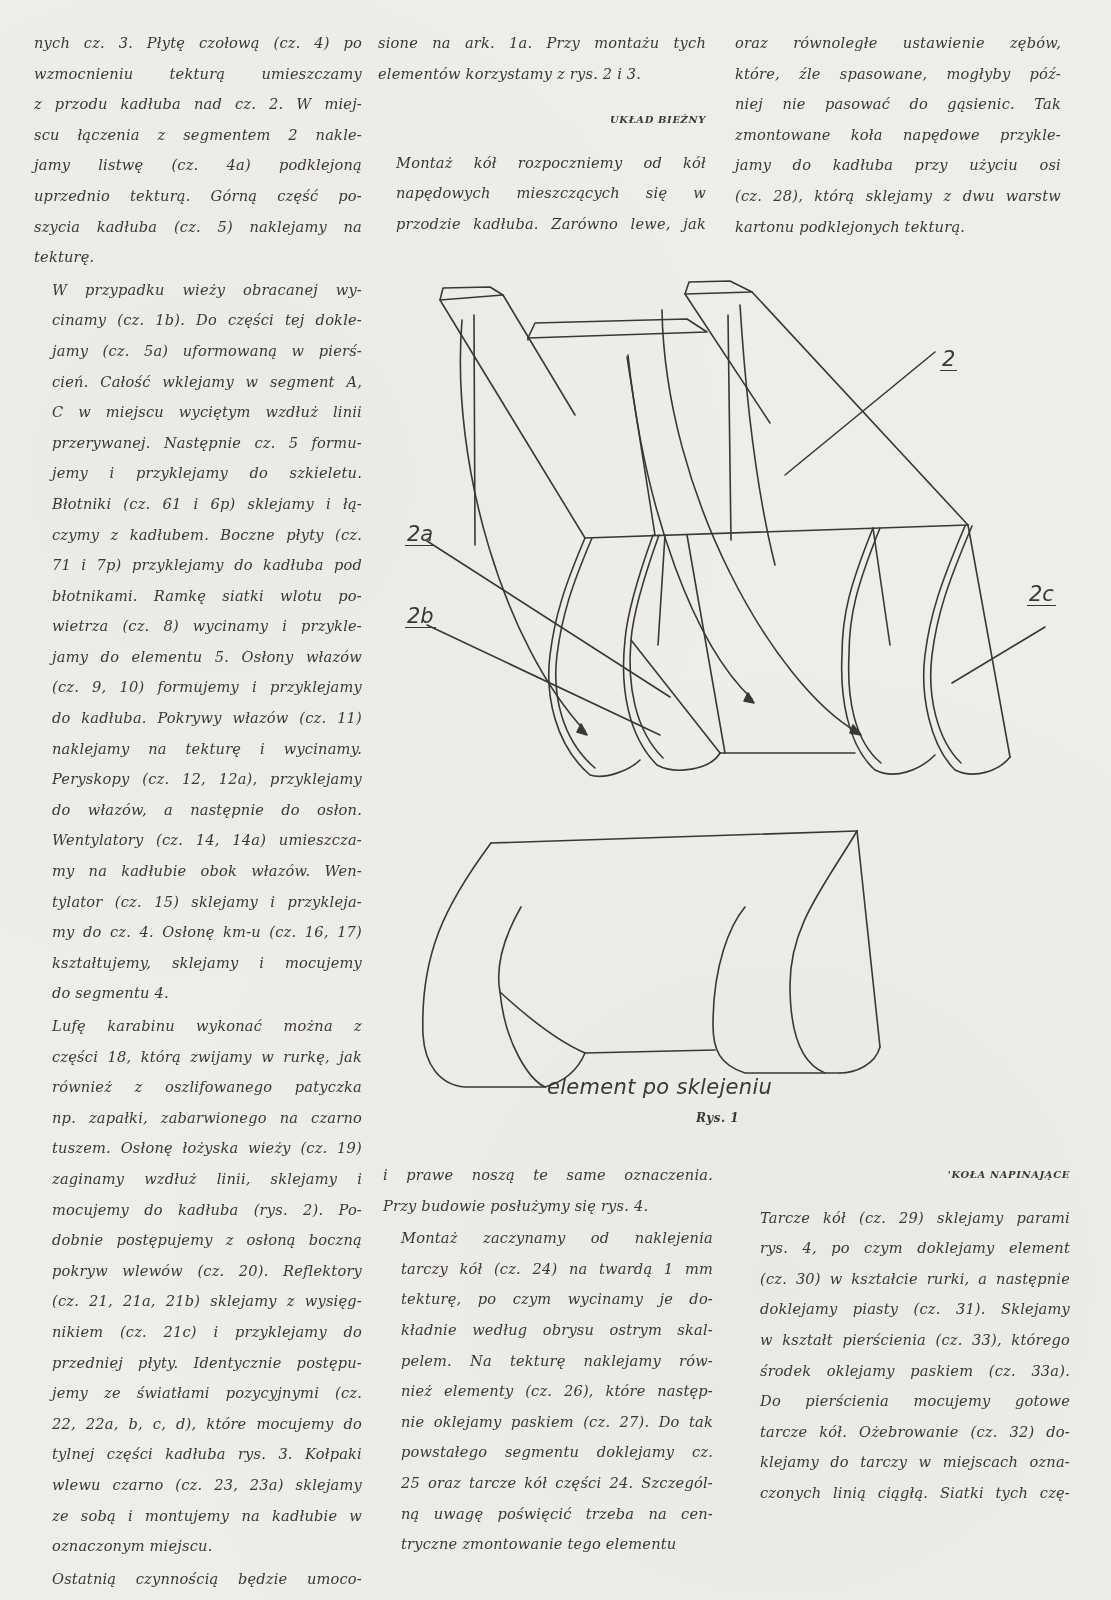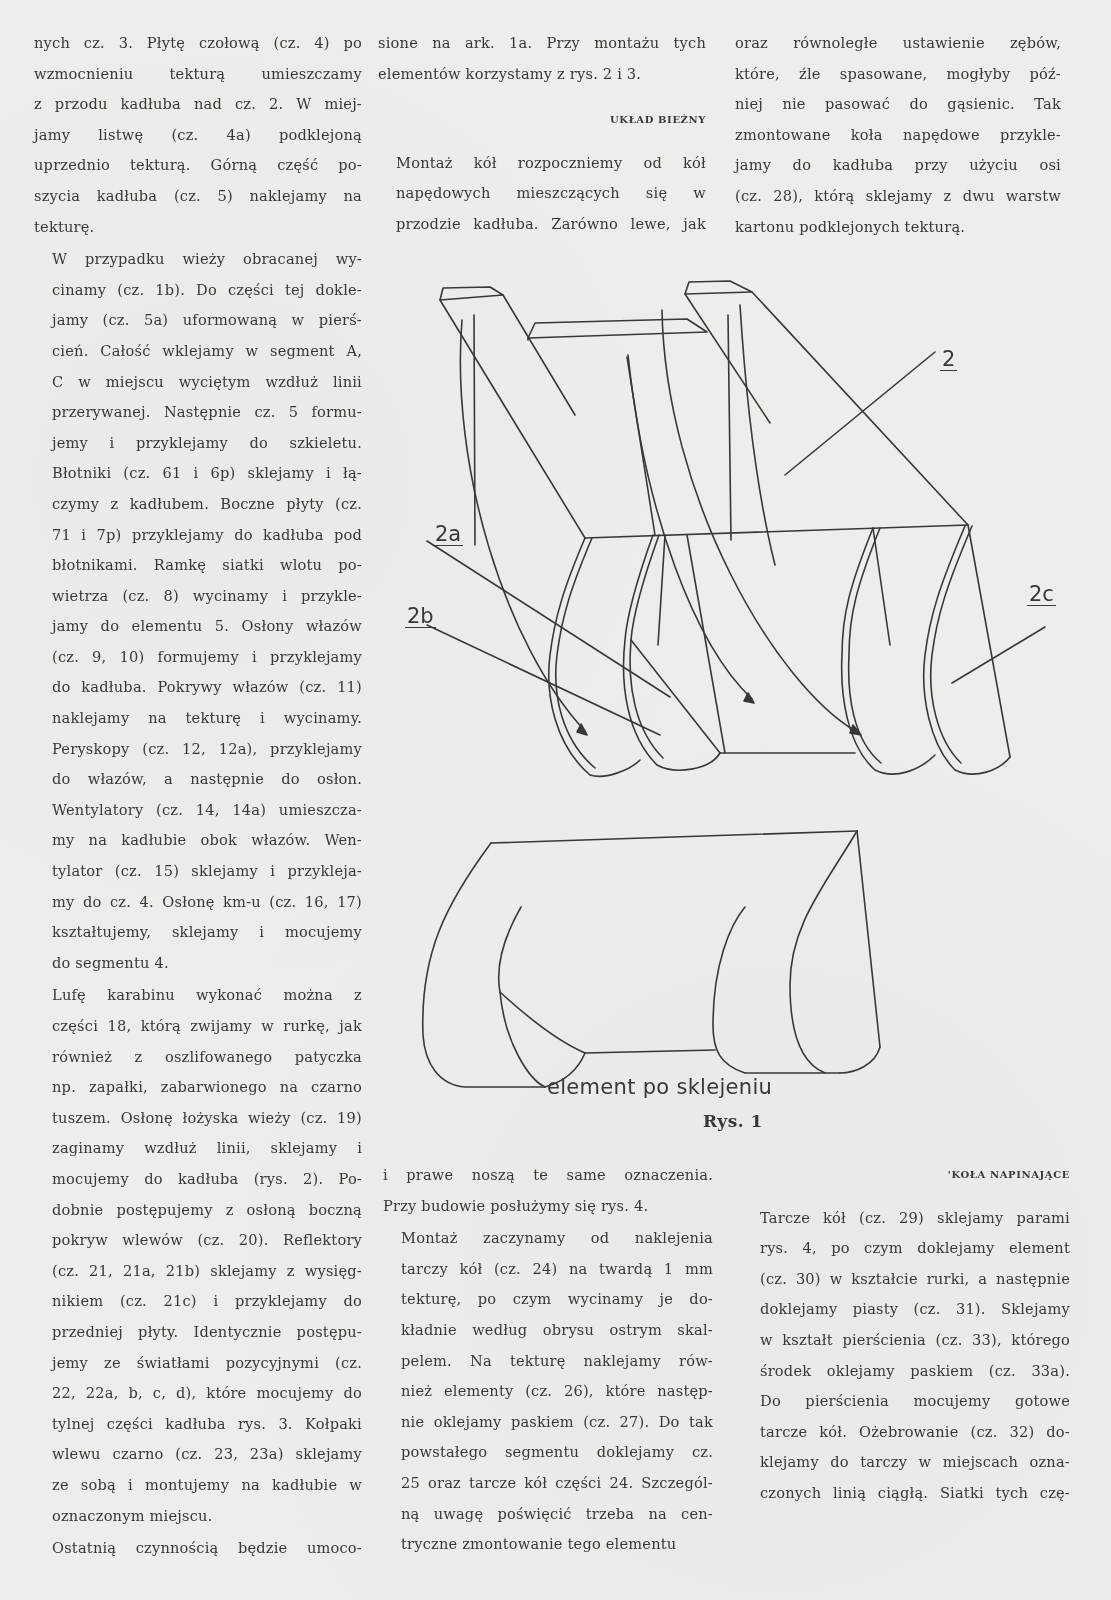--- a/index.html
+++ b/index.html
@@ -9,20 +9,21 @@
     color: #3a3835;
     font-family: "DejaVu Serif", "Liberation Serif", serif;
     position: relative;
   }
   .page {
     position: absolute; left: 0; top: 0; width: 1111px; height: 1600px;
     background:
       radial-gradient(circle at 20% 30%, rgba(0,0,0,0.015), transparent 40%),
       radial-gradient(circle at 70% 80%, rgba(0,0,0,0.02), transparent 45%),
       #eeede9;
+    font-style: italic;
   }
   .col {
     position: absolute;
     font-size: 14.6px;
     line-height: 30.6px;
     text-align: justify;
     letter-spacing: 0.2px;
   }
   .col p { margin: 0; }
   .col p.indent { text-indent: 18px; }
@@ -39,38 +40,39 @@
   #col-mid-bottom { left: 383px; top: 1160px; width: 330px; }
   #col-right-bottom { left: 742px; top: 1160px; width: 328px; }
 
   #figure { position: absolute; left: 395px; top: 265px; width: 700px; height: 880px; }
   #figure svg { position: absolute; left: 0; top: 0; }
   .fig-caption {
     position: absolute; left: 152px; top: 810px;
     font-family: "DejaVu Sans", sans-serif; font-size: 21px; color: #3a3835; letter-spacing: 0.3px;
   }
   .fig-number {
-    position: absolute; left: 308px; top: 846px;
-    font-family: "DejaVu Serif", serif; font-weight: bold; font-size: 17px; letter-spacing: 0.5px;
+    position: absolute; left: 301px; top: 846px;
+    font-family: "DejaVu Serif", serif; font-weight: bold; font-size: 12px; letter-spacing: 0.5px;
   }
   .fig-label {
     position: absolute; font-family: "DejaVu Sans", sans-serif; font-size: 21px;
     color: #3a3835; border-bottom: 1.6px solid #3a3835; line-height: 22px; padding: 0 2px;
   }
 </style>
 </head>
 <body>
 
 <div class="page">
 
   <div class="col" id="col-left">
       <p>
         <span class="line">nych cz. 3. Płytę czołową (cz. 4) po</span>
         <span class="line">wzmocnieniu tekturą umieszczamy</span>
         <span class="line">z przodu kadłuba nad cz. 2. W miej-</span>
+        <span class="line">scu łączenia z segmentem 2 nakle-</span>
         <span class="line">jamy listwę (cz. 4a) podklejoną</span>
         <span class="line">uprzednio tekturą. Górną część po-</span>
         <span class="line">szycia kadłuba (cz. 5) naklejamy na</span>
         <span class="line last">tekturę.</span>
       </p>
       <p class="indent">
         <span class="line">W przypadku wieży obracanej wy-</span>
         <span class="line">cinamy (cz. 1b). Do części tej dokle-</span>
         <span class="line">jamy (cz. 5a) uformowaną w pierś-</span>
         <span class="line">cień. Całość wklejamy w segment A,</span>
@@ -212,21 +214,21 @@
         <path d="M462 566 C 430 620, 395 660, 395 720 C 395 775, 410 800, 430 808 L 445 808"></path>
         <path d="M485 782 C 480 800, 460 808, 445 808"></path>
         <path d="M430 808 L350 808 C 325 800, 318 785, 318 760 C 318 700, 335 660, 350 642"></path>
         <path d="M126 642 C 110 670, 100 700, 105 727 C 110 780, 135 815, 150 822"></path>
         <path d="M150 822 C 175 815, 185 800, 190 788"></path>
         <path d="M105 727 C 130 750, 160 775, 190 788"></path>
         <path d="M190 788 L320 785"></path>
       </g>
     </svg>
     <div class="fig-label" style="left:545px; top:83px;">2</div>
-    <div class="fig-label" style="left:10px; top:258px;margin-left:28px;">2a</div>
+    <div class="fig-label" style="left:10px; top:258px;">2a</div>
     <div class="fig-label" style="left:10px; top:340px;">2b</div>
     <div class="fig-label" style="left:632px; top:318px;">2c</div>
     <div class="fig-caption">element po sklejeniu</div>
     <div class="fig-number">Rys. 1</div>
   </div>
 
   <div class="col" id="col-mid-bottom">
       <p>
         <span class="line">i prawe noszą te same oznaczenia.</span>
         <span class="line last">Przy budowie posłużymy się rys. 4.</span>

